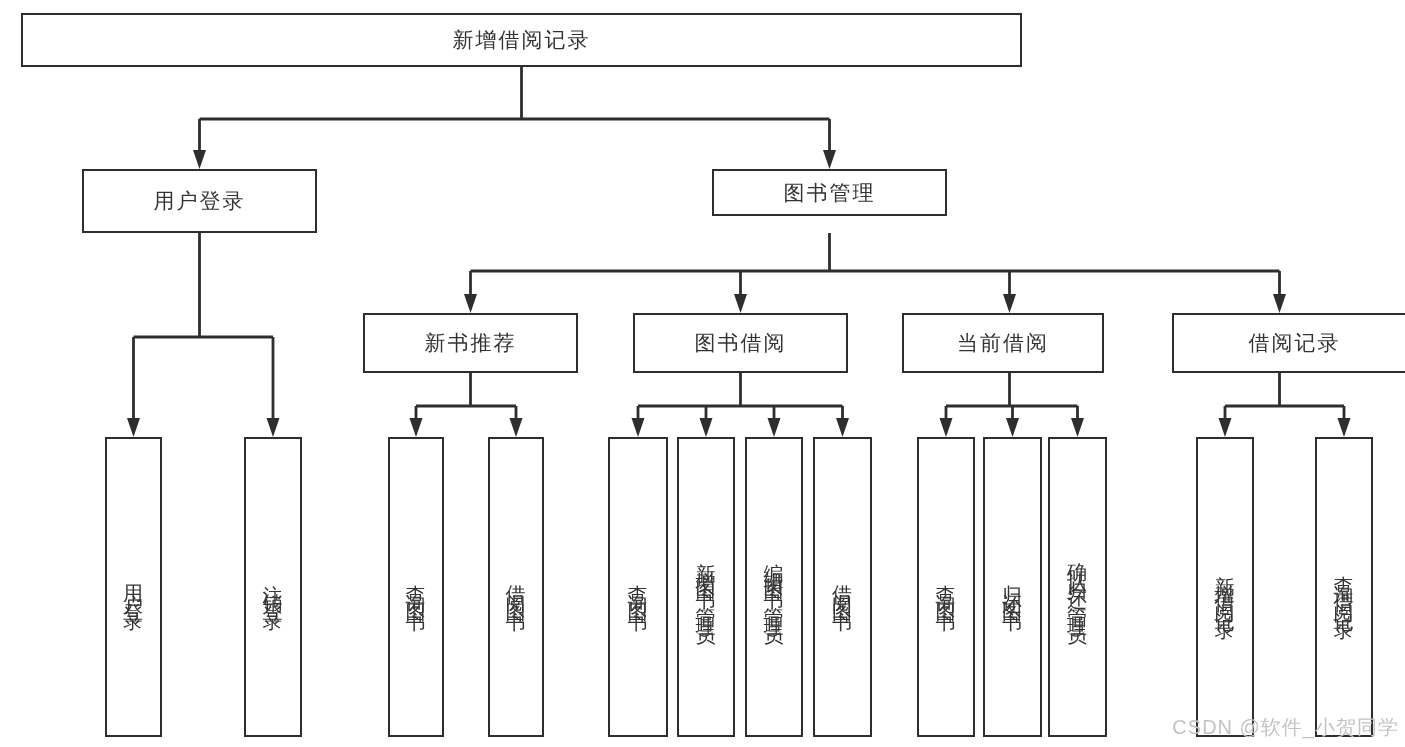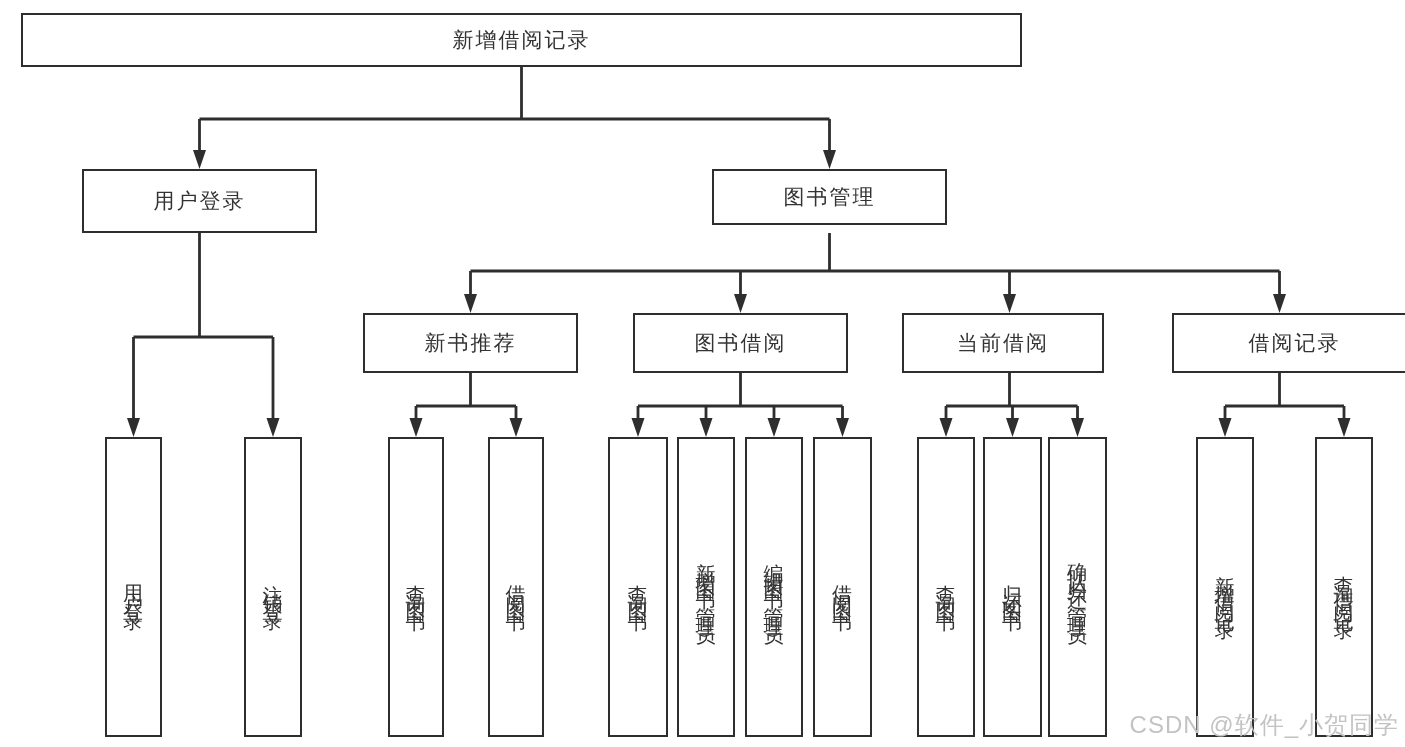--- a/index.html
+++ b/index.html
@@ -39,21 +39,21 @@
     font-size: 20px;
     letter-spacing: 9px;
     color: #333333;
     line-height: 1;
     max-height: 292px;
   }
   .watermark {
     position: absolute;
     right: 6px;
     bottom: 6px;
-    font-size: 24px;
+    font-size: 20px;
     color: #c3c3c3;
     letter-spacing: 1px;
     white-space: nowrap;
     z-index: 5;
   }
 </style>
 </head>
 <body>
 
 <div class="canvas">
@@ -85,21 +85,21 @@
       M1225 437l-6.5-19h13z M1344 437l-6.5-19h13z"></path>
   </svg>
 
   <div class="node" style="left:21px; top:13px; width:1001px; height:54px;">
     <span class="h-label">新增借阅记录</span>
   </div>
 
   <div class="node" style="left:82px; top:169px; width:235px; height:64px;">
     <span class="h-label">用户登录</span>
   </div>
-  <div class="node" style="left:712px; top:169px; width:235px; height:56px;">
+  <div class="node" style="left:712px; top:169px; width:235px; height:47px;">
     <span class="h-label">图书管理</span>
   </div>
 
   <div class="node" style="left:633px; top:313px; width:215px; height:60px;">
     <span class="h-label">图书借阅</span>
   </div>
   <div class="node" style="left:363px; top:313px; width:215px; height:60px;">
     <span class="h-label">新书推荐</span>
   </div>
   <div class="node" style="left:902px; top:313px; width:202px; height:60px;">

